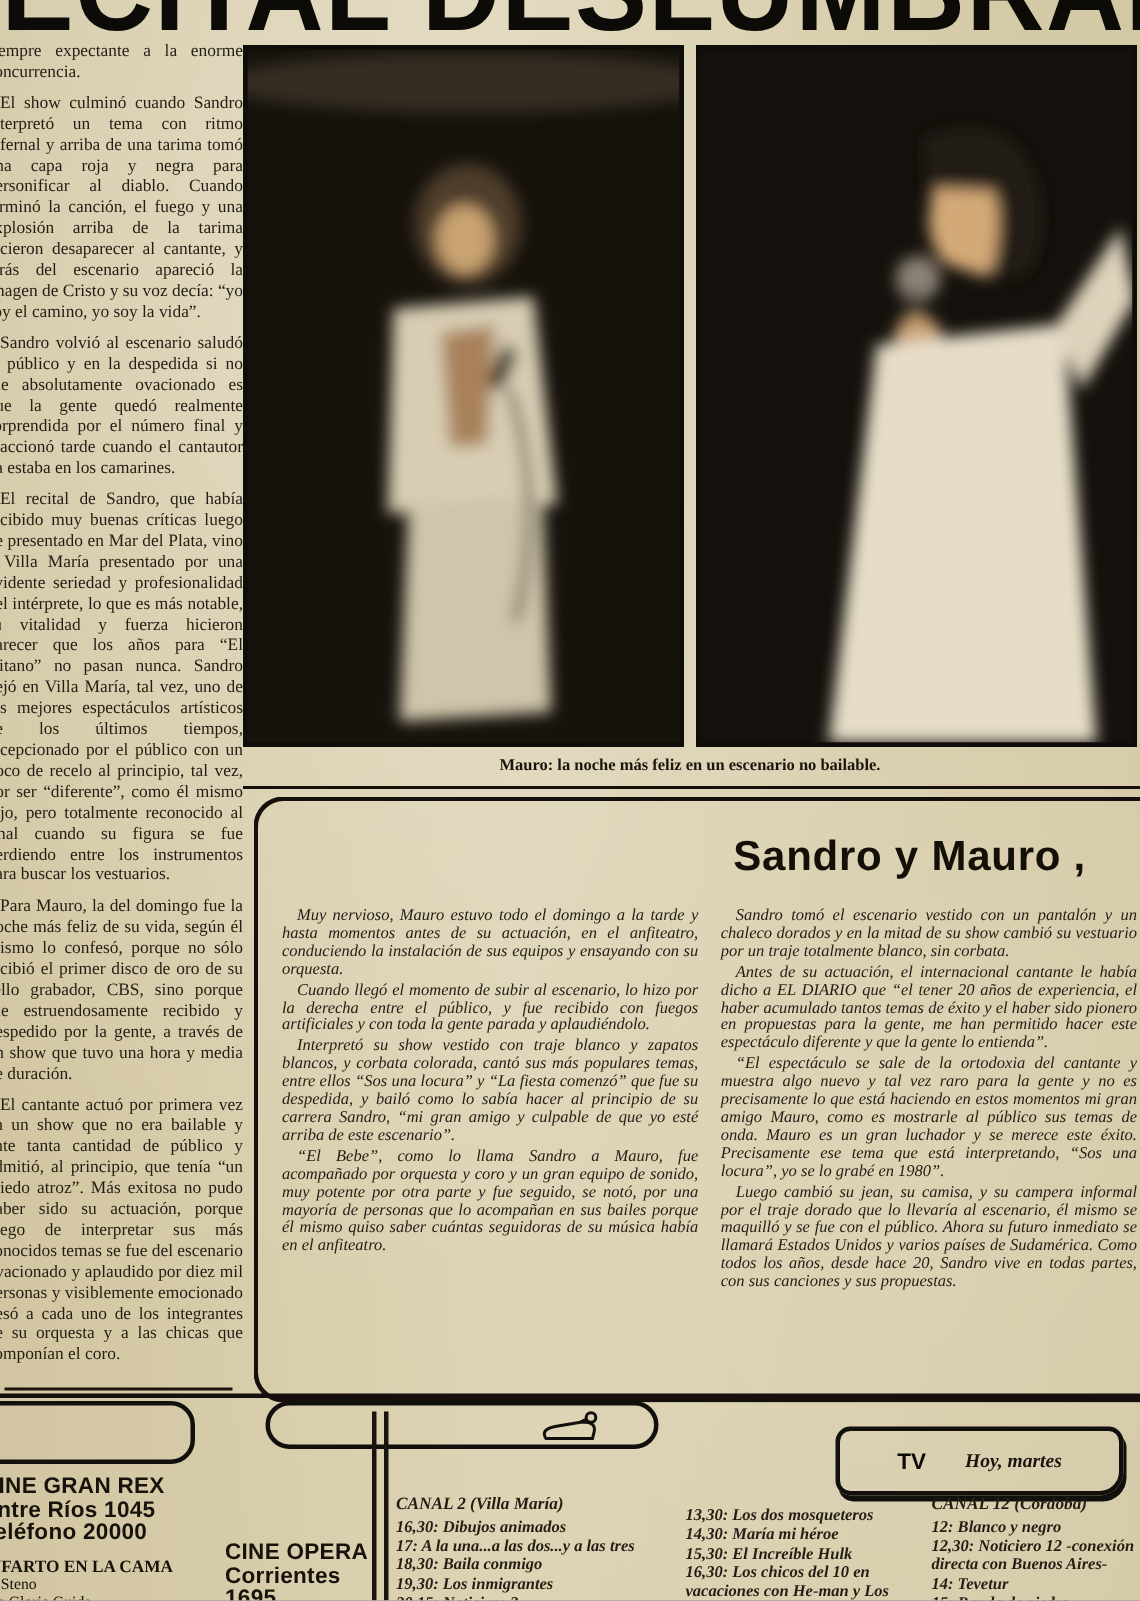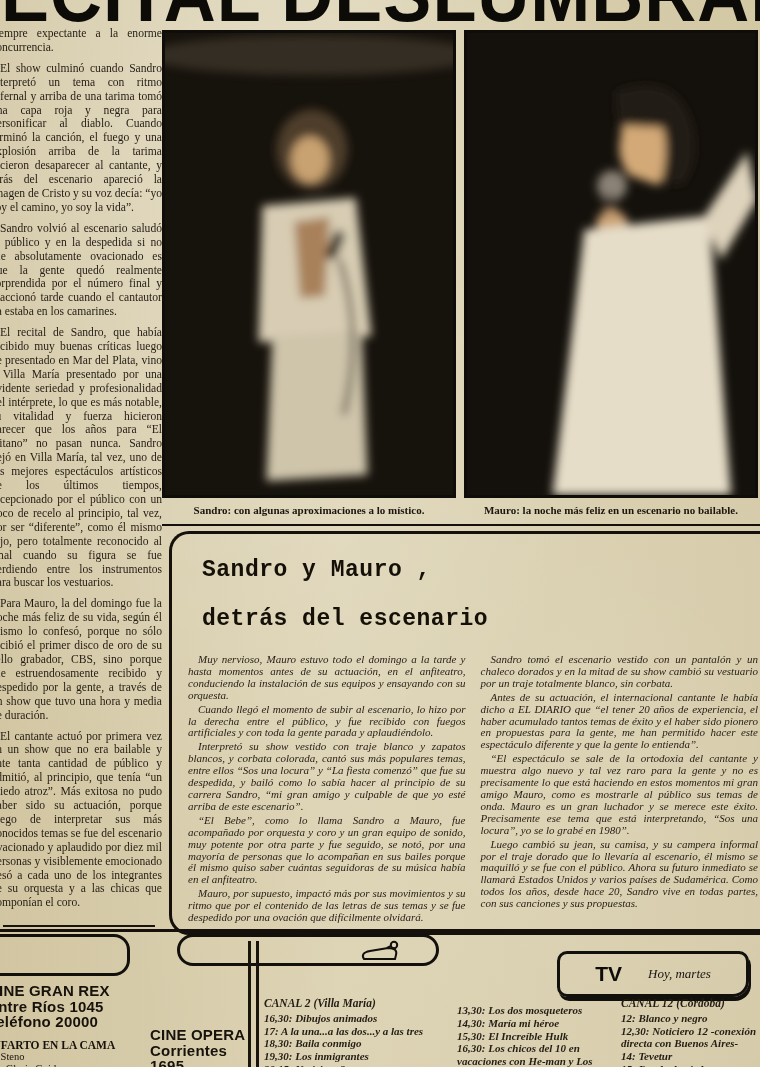--- a/index.html
+++ b/index.html
@@ -33,39 +33,39 @@
   
   .captions{position:absolute;left:162px;top:501px;width:596px;display:flex;gap:8px;}
   .caption{flex:1;font-weight:bold;font-size:11px;text-align:center;padding-top:3px;color:#1c150c;}
   .cap-rule{position:absolute;left:162px;top:524px;width:598px;height:2px;background:#15100b;}
   
   .article-box{
     position:absolute;left:169px;top:531px;width:605px;height:404px;
     border:3px solid #15100b;border-right:none;border-radius:20px 0 0 20px;box-sizing:border-box;
   }
   .headline{
-    margin:12px 50px 8px 30px;text-align:left;
-    font-family:Liberation Mono, monospace;font-weight:bold;font-size:23px;line-height:49px;
+    margin:12px 50px 8px 30px;text-align:right;
+    font-family:Liberation Sans, sans-serif;font-weight:bold;font-size:28px;line-height:49px;
     color:#141007;letter-spacing:.5px;
   }
   .art-cols{display:flex;gap:15px;padding:2px 16px 0 16px;height:278px;overflow:hidden;}
   .art-col{flex:1;font-size:11px;line-height:11.9px;text-align:justify;font-style:italic;}
   .art-col p{margin:0 0 2px;text-indent:10px;}
   
   .hrule-main{position:absolute;top:929px;left:0;width:760px;height:3px;background:#15100b;}
   .box-frag{position:absolute;left:-70px;top:934px;width:200px;height:42px;border:3px solid #12100c;border-radius:16px;box-sizing:border-box;}
   .banner{position:absolute;left:177px;top:934px;width:262px;height:32px;border:3px solid #12100c;border-radius:16px;box-sizing:border-box;}
   .car-doodle{position:absolute;right:32px;top:2px;}
   .tv-box{
     position:absolute;left:557px;top:951px;width:192px;height:46px;
     border:3px solid #12100c;border-radius:10px 10px 16px 10px;box-shadow:2px 4px 0 #12100c;
     display:flex;align-items:center;justify-content:center;gap:26px;box-sizing:border-box;
   }
-  .tv-label{font-family:"Liberation Sans",sans-serif;font-weight:900;font-size:21px;color:#0e0c09;}
-  .tv-date{font-style:italic;font-weight:normal;font-size:13px;color:#1a140e;}
+  .tv-label{font-family:"Liberation Sans",sans-serif;font-weight:900;font-size:15px;color:#0e0c09;}
+  .tv-date{font-style:italic;font-weight:bold;font-size:13px;color:#1a140e;}
   .vrule{position:absolute;width:2.5px;background:#1a140e;top:941px;height:126px;}
   .vr1{left:248px;} .vr2{left:256px;}
   .cinema{position:absolute;color:#17120b;}
   .c1{left:-12px;top:983px;width:178px;}
   .c2{left:150px;top:1027px;width:108px;}
   .cine-name,.cine-addr,.cine-phone{font-family:"Liberation Sans",sans-serif;font-weight:bold;font-size:15px;line-height:15.5px;letter-spacing:.2px;}
   .cine-film{font-weight:bold;font-size:11.5px;line-height:12.5px;margin-top:9px;}
   .cine-credit{font-size:10.5px;line-height:11.5px;}
   .listing{position:absolute;font-style:italic;font-weight:bold;font-size:11px;line-height:12.8px;color:#241d14;}
   .l1{left:264px;top:997px;width:188px;}
@@ -127,37 +127,34 @@
           <rect x="138" y="162" width="14" height="34" rx="6" fill="#3a332a" transform="rotate(-12 145 179)"></rect>
           <ellipse cx="146" cy="190" rx="16" ry="13" fill="#caa173"></ellipse>
           <path d="M118 196 L244 182 L266 460 L86 460 Z" fill="#e6ddc8"></path>
           <path d="M238 184 L282 118 L292 166 L256 226 Z" fill="#ded3bc"></path>
         </g>
       </svg>
     </div>
   </div>
 
   <div class="captions">
-    <div class="caption">Sandro: con algunas aproximaciones a lo místico.</div>
     <div class="caption">Mauro: la noche más feliz en un escenario no bailable.</div>
   </div>
   <div class="cap-rule"></div>
 
   <div class="article-box">
     <h1 class="headline">
       <span>Sandro y Mauro ,</span><br>
-      <span>detrás del escenario</span>
     </h1>
     <div class="art-cols">
       <div class="art-col">
           <p class="art-p">Muy nervioso, Mauro estuvo todo el domingo a la tarde y hasta momentos antes de su actuación, en el anfiteatro, conduciendo la instalación de sus equipos y ensayando con su orquesta.</p>
           <p class="art-p">Cuando llegó el momento de subir al escenario, lo hizo por la derecha entre el público, y fue recibido con fuegos artificiales y con toda la gente parada y aplaudiéndolo.</p>
           <p class="art-p">Interpretó su show vestido con traje blanco y zapatos blancos, y corbata colorada, cantó sus más populares temas, entre ellos “Sos una locura” y “La fiesta comenzó” que fue su despedida, y bailó como lo sabía hacer al principio de su carrera Sandro, “mi gran amigo y culpable de que yo esté arriba de este escenario”.</p>
           <p class="art-p">“El Bebe”, como lo llama Sandro a Mauro, fue acompañado por orquesta y coro y un gran equipo de sonido, muy potente por otra parte y fue seguido, se notó, por una mayoría de personas que lo acompañan en sus bailes porque él mismo quiso saber cuántas seguidoras de su música había en el anfiteatro.</p>
-          <p class="art-p">Mauro, por supuesto, impactó más por sus movimientos y su ritmo que por el contenido de las letras de sus temas y se fue despedido por una ovación que difícilmente olvidará.</p>
         </div>
       <div class="art-col">
           <p class="art-p">Sandro tomó el escenario vestido con un pantalón y un chaleco dorados y en la mitad de su show cambió su vestuario por un traje totalmente blanco, sin corbata.</p>
           <p class="art-p">Antes de su actuación, el internacional cantante le había dicho a EL DIARIO que “el tener 20 años de experiencia, el haber acumulado tantos temas de éxito y el haber sido pionero en propuestas para la gente, me han permitido hacer este espectáculo diferente y que la gente lo entienda”.</p>
           <p class="art-p">“El espectáculo se sale de la ortodoxia del cantante y muestra algo nuevo y tal vez raro para la gente y no es precisamente lo que está haciendo en estos momentos mi gran amigo Mauro, como es mostrarle al público sus temas de onda. Mauro es un gran luchador y se merece este éxito. Precisamente ese tema que está interpretando, “Sos una locura”, yo se lo grabé en 1980”.</p>
           <p class="art-p">Luego cambió su jean, su camisa, y su campera informal por el traje dorado que lo llevaría al escenario, él mismo se maquilló y se fue con el público. Ahora su futuro inmediato se llamará Estados Unidos y varios países de Sudamérica. Como todos los años, desde hace 20, Sandro vive en todas partes, con sus canciones y sus propuestas.</p>
         </div>
     </div>
   </div>
 

